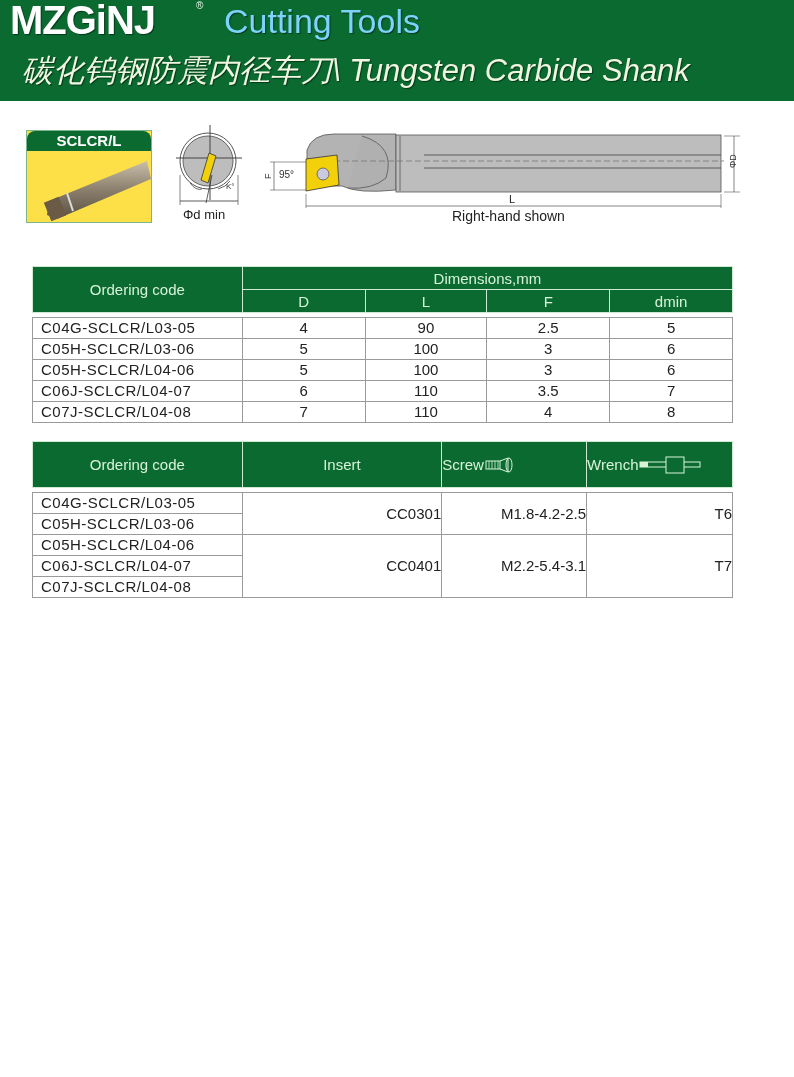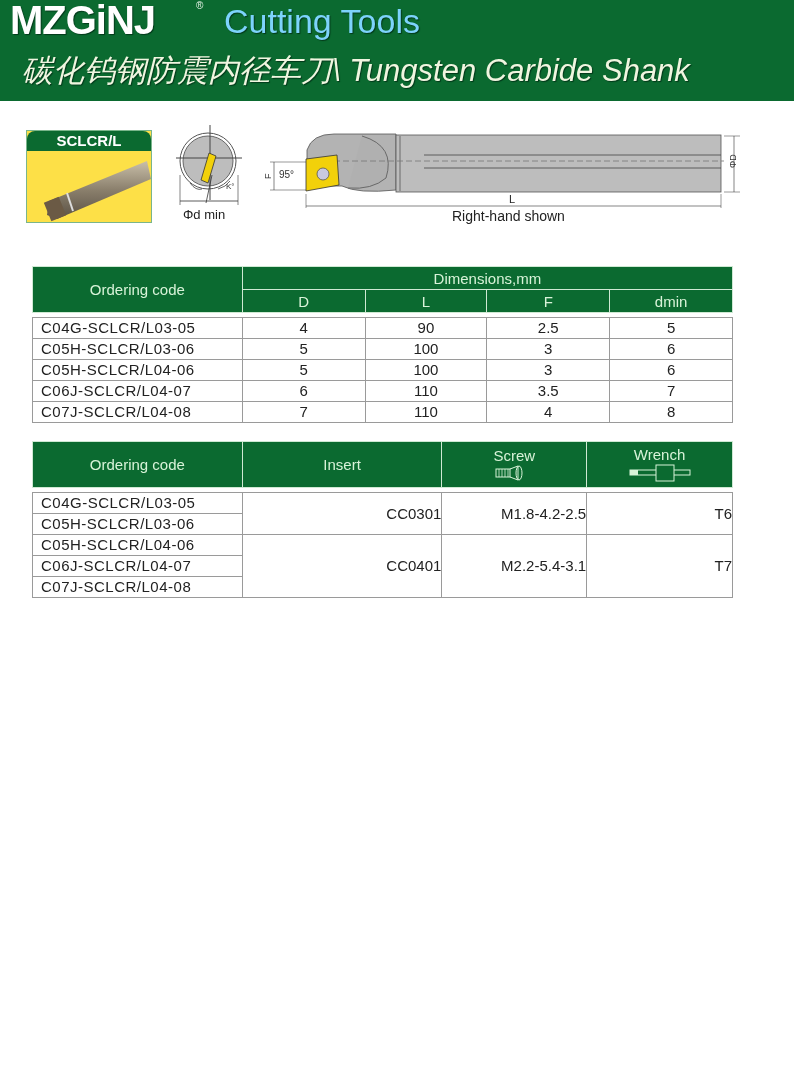--- a/index.html
+++ b/index.html
@@ -25,21 +25,21 @@
   .t1 { left:32px; top:266px; width:701px; }
   .t2 { left:32px; top:441px; width:701px; }
   th { background:#0b6a30; color:#d8f3d8; font-weight:normal; font-size:15px; border:1px solid #cfe9d3; padding:0; }
   td { border:1px solid #9a9a9a; font-size:15px; color:#222; text-align:center; padding:0; height:20px; line-height:20px; }
   td.code { text-align:left; padding-left:8px; letter-spacing:0.5px; }
   .gap td { border:none; height:4px; line-height:4px; background:#fff; }
   .t1 .h1 { height:23px; }
   .t1 .h2 { height:23px; }
   .t2 .hh { height:46px; }
   .t2 td.merged { vertical-align:middle;text-align:right; }
-  .hdr-stack { display:flex; flex-direction:column; align-items:center; line-height:17px; }
+  .hdr-stack { display:flex; flex-direction:row; align-items:center; line-height:17px; }
 </style>
 </head>
 <body>
 
 <div class="banner">
   <div class="brand">MZGiNJ</div>
   <div class="reg">®</div>
   <div class="tagline1">Cutting Tools</div>
   <div class="tagline2">碳化钨钢防震内径车刀\ Tungsten Carbide Shank</div>
 </div>

